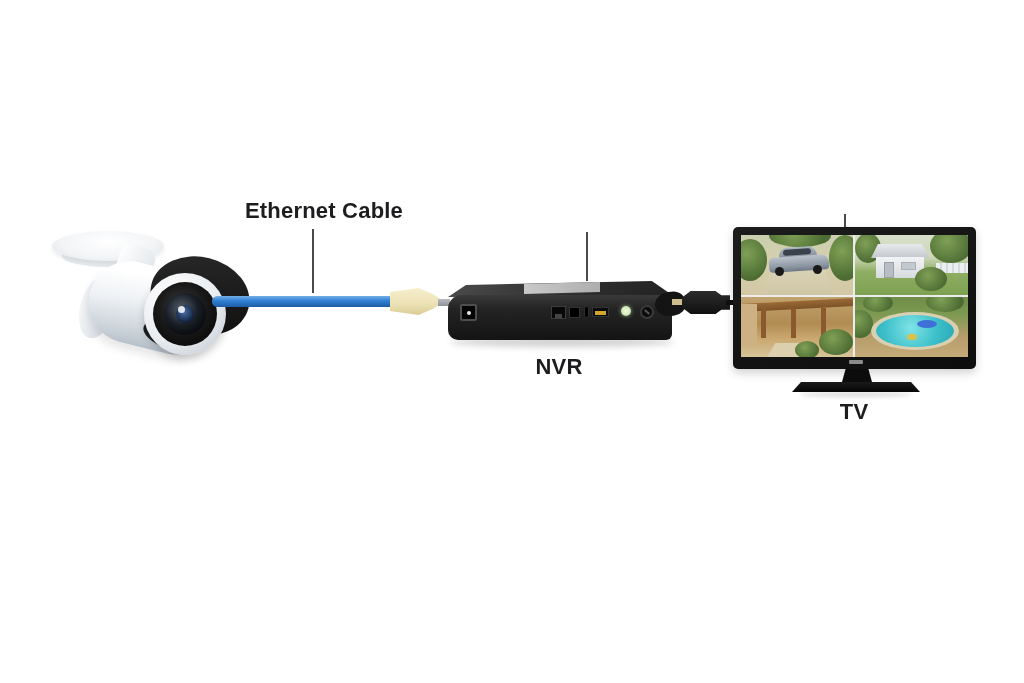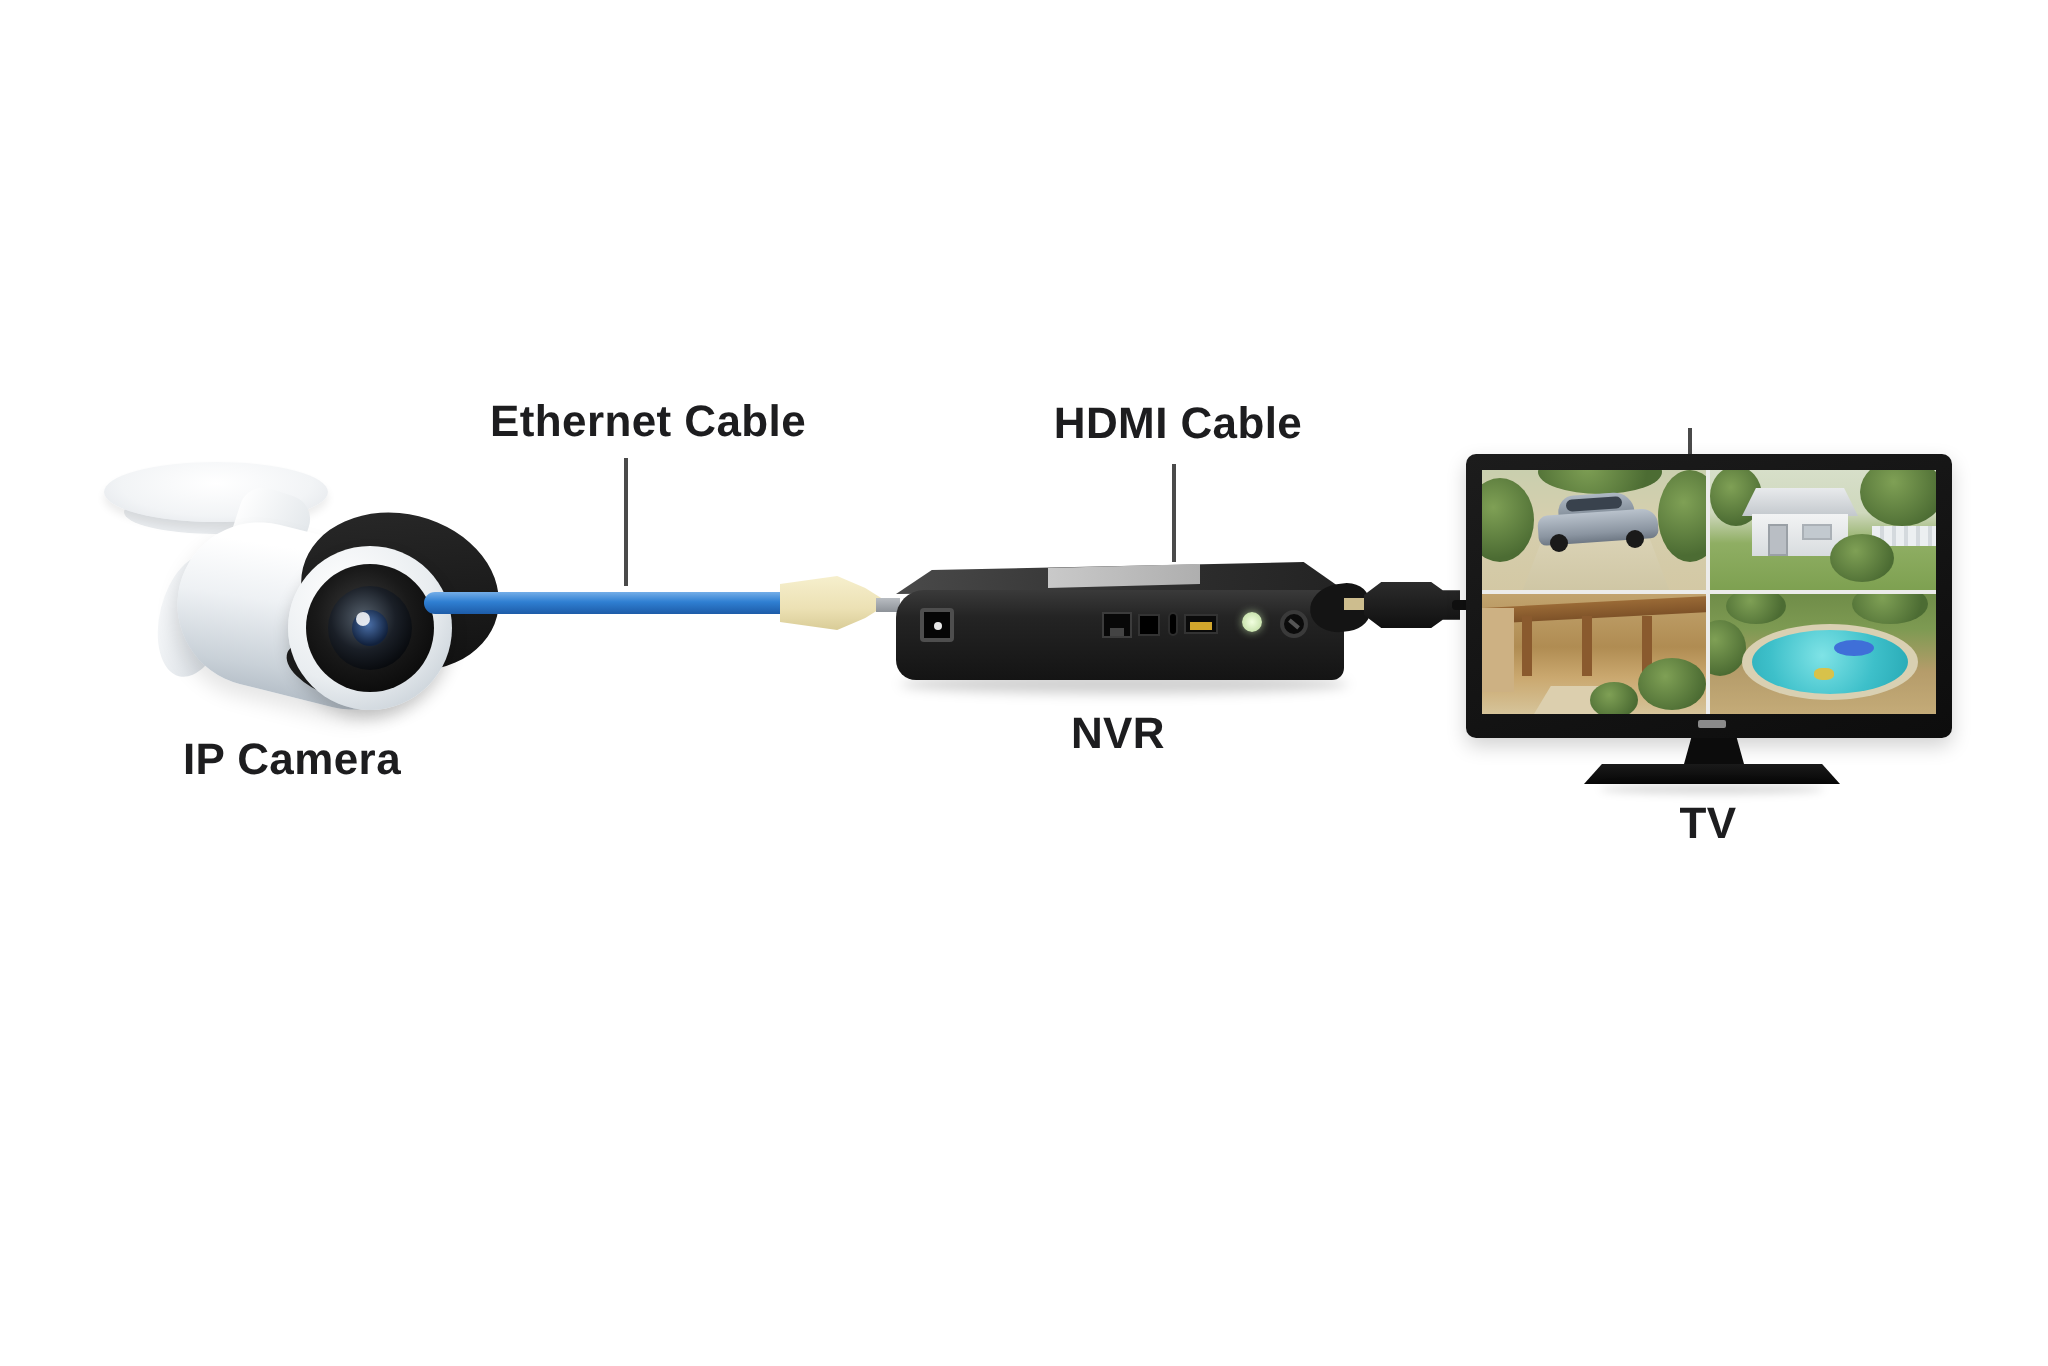--- a/index.html
+++ b/index.html
@@ -17,22 +17,20 @@
   .blob{position:absolute;border-radius:50%;
         background:radial-gradient(circle at 40% 35%,#7fa055,#4c6c33 75%)}
   .circle{border-radius:50%}
 </style>
 </head>
 <body>
 
 <div class="canvas">
 
   <div class="lbl" style="left:324px;top:198px">Ethernet Cable</div>
-  <div class="lbl" style="left:589px;top:199px">HDMI Cable</div>
-  <div class="lbl" style="left:146px;top:367px">IP Camera</div>
   <div class="lbl" style="left:559px;top:354px">NVR</div>
   <div class="lbl" style="left:854px;top:399px">TV</div>
 
   <div class="leader" style="left:312px;top:229px;height:64px"></div>
   <div class="leader" style="left:586px;top:232px;height:49px"></div>
   <div class="leader" style="left:844px;top:214px;height:14px"></div>
 
   <div class="abs" style="left:40px;top:225px;width:215px;height:135px">
     <div class="abs circle" style="left:22px;top:20px;width:92px;height:22px;background:#e8ebee"></div>
     <div class="abs circle" style="left:12px;top:6px;width:112px;height:30px;background:radial-gradient(ellipse at 50% 35%,#ffffff 0%,#f2f4f6 60%,#dde1e6 100%);box-shadow:0 3px 4px rgba(0,0,0,.08)"></div>

